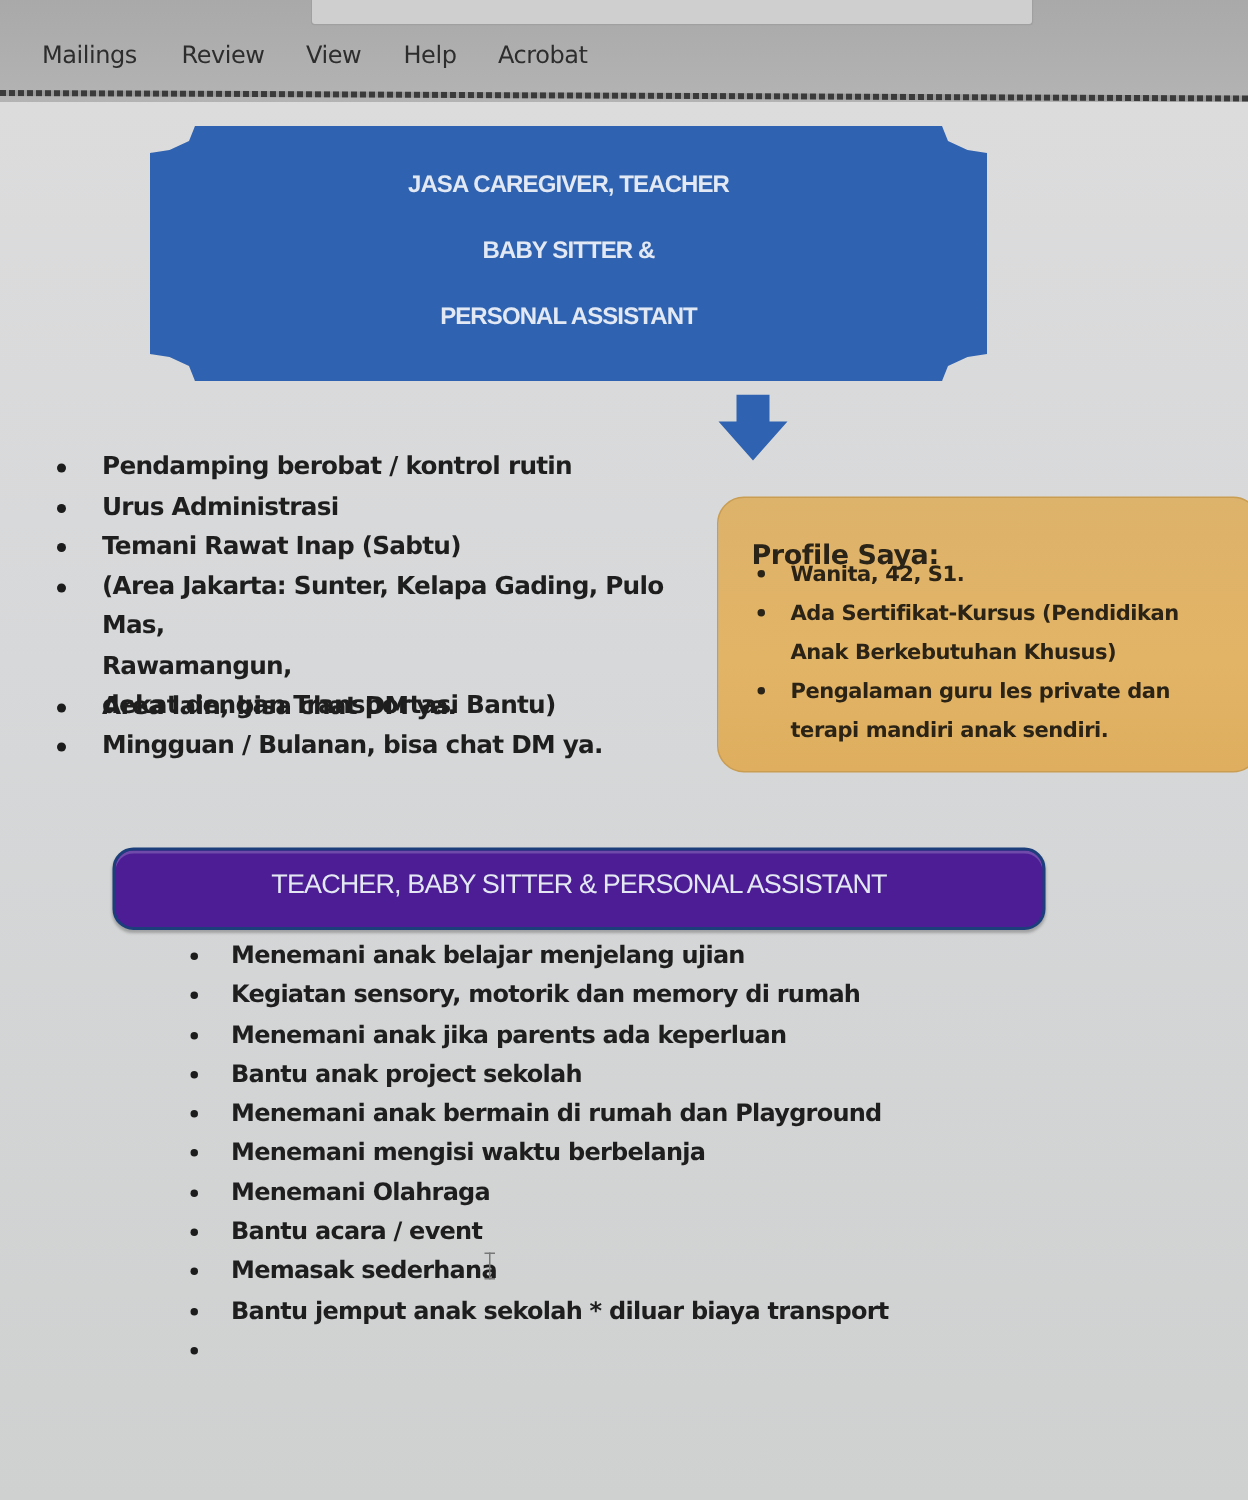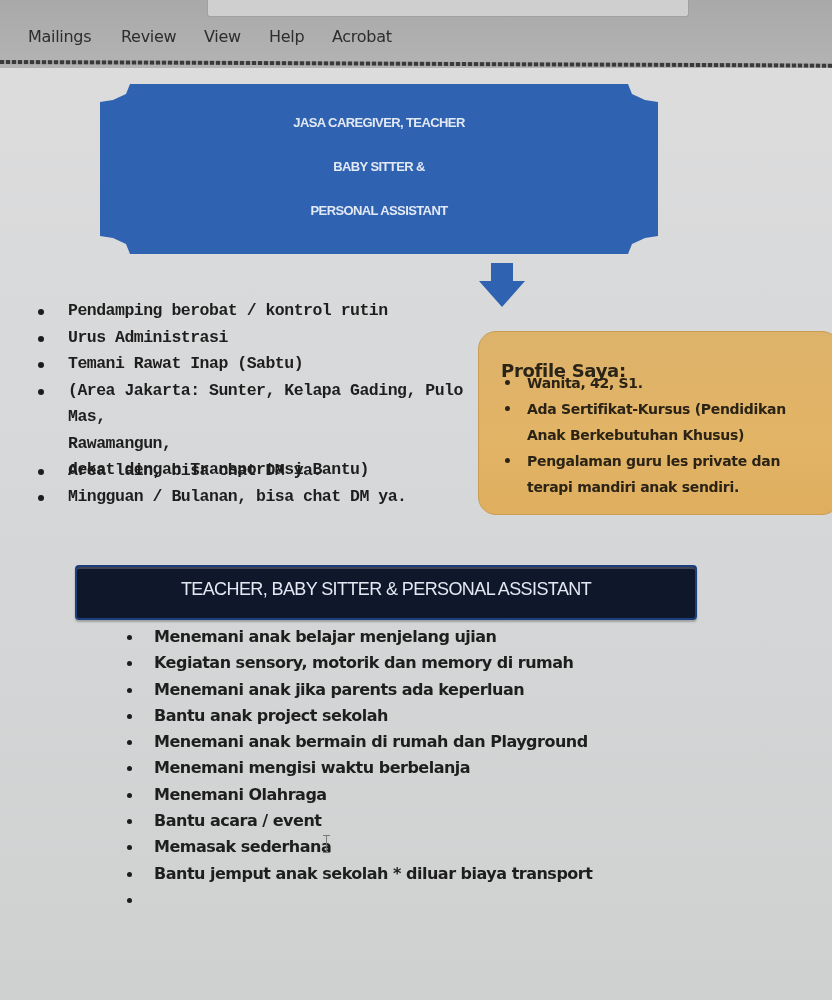--- a/index.html
+++ b/index.html
@@ -73,21 +73,21 @@
         558px 152px, 545px 154px, 532px 160px, 528px 170px,
         30px 170px, 26px 160px, 13px 154px, 0 152px,
         0 18px, 13px 16px, 26px 10px
       );
       text-align: center;
       box-shadow: 0 2px 4px rgba(0,0,0,0.3);
     }
     .plaque-line {
       position: absolute;
       left: 0; width: 100%;
-      font-size: 13px;
+      font-size: 16px;
       font-weight: bold;
       letter-spacing: -0.6px;
       font-family: "Liberation Sans", sans-serif;
       color: #e3e9f4;
     }
     
     .down-arrow {
       position: absolute;
       left: 478px; top: 263px;
       width: 48px; height: 46px;
@@ -109,21 +109,20 @@
     .bullet {
       position: absolute;
       width: 6px; height: 6px;
       border-radius: 50%;
       background: #1c1c1c;
     }
     .list-1 {
       left: 68px; top: 298px;
       font-size: 16.5px;
       letter-spacing: -0.5px;
-      font-family: Liberation Mono, monospace;
     }
     .list-1 li { height: 26.5px; line-height: 26.5px; }
     .list-1 li.tall { height: 80px; line-height: 26.5px; white-space: normal; width: 410px; }
     .list-1 .bullet { left: -30px; top: 11px; }
 
     
     .profile {
       position: absolute;
       left: 478px; top: 331px;
       width: 360px; height: 182px;
@@ -151,23 +150,23 @@
       color: #2b2416;
     }
     .profile-list li { position: relative; line-height: 26px; white-space: nowrap; }
     .profile-list .bullet { left: -22px; top: 10px; width: 5px; height: 5px; background: #2a2418; }
 
     
     .section-bar {
       position: absolute;
       left: 75px; top: 565px;
       width: 622px; height: 55px;
-      background: #0f172a;
+      background: #4c1d95;
       border: 2px solid #1c3f7c;
-      border-radius: 4px;
+      border-radius: 14px;
       box-shadow: inset 0 2px 0 rgba(255,255,255,0.2), 0 2px 2px rgba(0,0,0,0.25);
       box-sizing: border-box;
     }
     .section-title {
       position: absolute;
       left: 0; top: 12px; width: 100%;
       text-align: center;
       font-size: 18px;
       color: #e3e8f2;
       letter-spacing: -0.6px;

